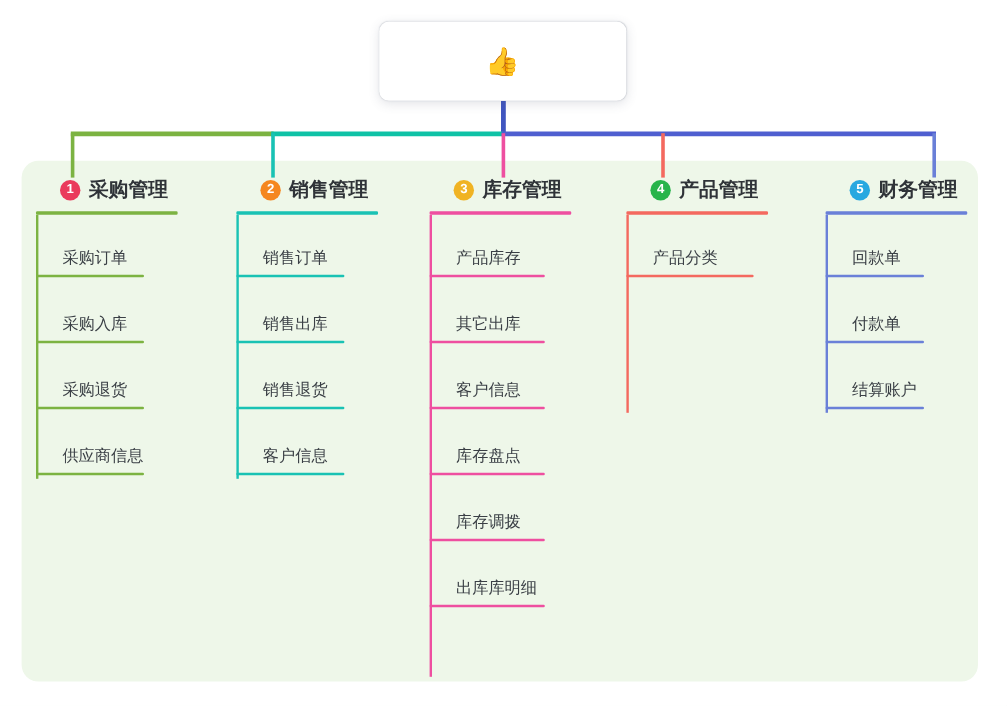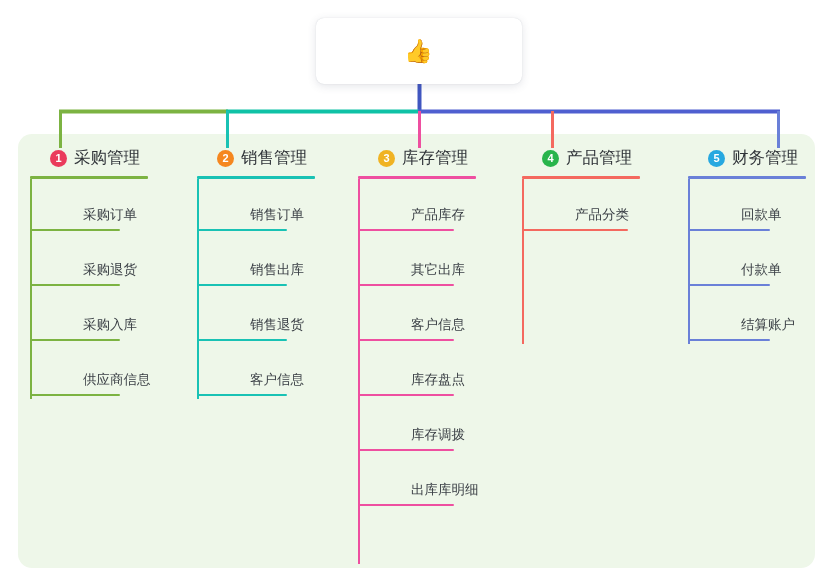--- a/index.html
+++ b/index.html
@@ -89,20 +89,21 @@
     color: #ffffff;
     font-size: 11px;
     line-height: 17px;
     text-align: center;
     font-weight: bold;
     flex: 0 0 auto;
   }
   .branch-title {
     font-size: 16.5px;
     color: #2f3338;
+    font-weight: bold;
   }
   .head-rule {
     height: 3px;
     margin-top: 6px;
     border-radius: 1px;
   }
 
   .leaves {
     position: relative;
     margin-top: 0;
@@ -118,21 +119,20 @@
     height: 55px;
     box-sizing: border-box;
   }
   .leaf-label {
     position: absolute;
     left: 22px;
     bottom: 10px;
     font-size: 13.5px;
     color: #3a3f45;
     white-space: nowrap;
-    margin-left: 31px;
   }
   .leaf-rule {
     position: absolute;
     left: 0;
     bottom: 3px;
     height: 1.6px;
     border-radius: 1px;
   }
 </style>
 </head>
@@ -168,25 +168,25 @@
           <span class="branch-title">采购管理</span>
         </div>
         <div class="head-rule" style="background: rgb(124, 179, 66); width: 118px;"></div>
         <div class="leaves">
           <div class="spine" style="background: rgb(124, 179, 66); height: 220px;"></div>
           <div class="leaf">
             <span class="leaf-label">采购订单</span>
             <div class="leaf-rule" style="background: rgb(124, 179, 66); width: 90px;"></div>
           </div>
           <div class="leaf">
+            <span class="leaf-label">采购入库</span>
+            <div class="leaf-rule" style="background: rgb(124, 179, 66); width: 90px;"></div>
+          </div>
+          <div class="leaf">
             <span class="leaf-label">采购退货</span>
-            <div class="leaf-rule" style="background: rgb(124, 179, 66); width: 90px;"></div>
-          </div>
-          <div class="leaf">
-            <span class="leaf-label">采购入库</span>
             <div class="leaf-rule" style="background: rgb(124, 179, 66); width: 90px;"></div>
           </div>
           <div class="leaf">
             <span class="leaf-label">供应商信息</span>
             <div class="leaf-rule" style="background: rgb(124, 179, 66); width: 90px;"></div>
           </div>
         </div>
       </div>
       <div class="branch" style="left: 197px; width: 148px;">
         <div class="branch-head">

